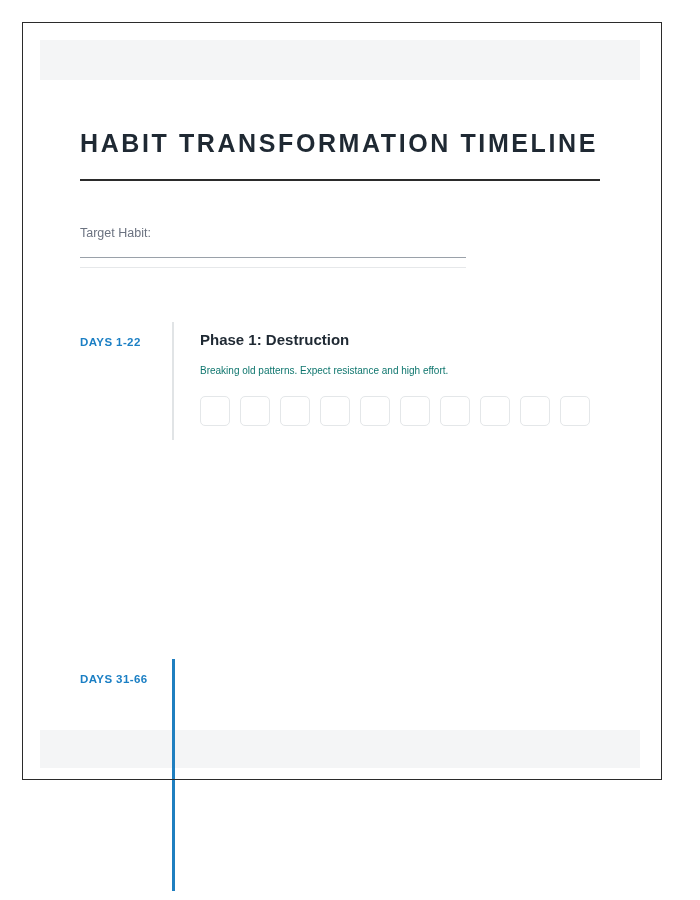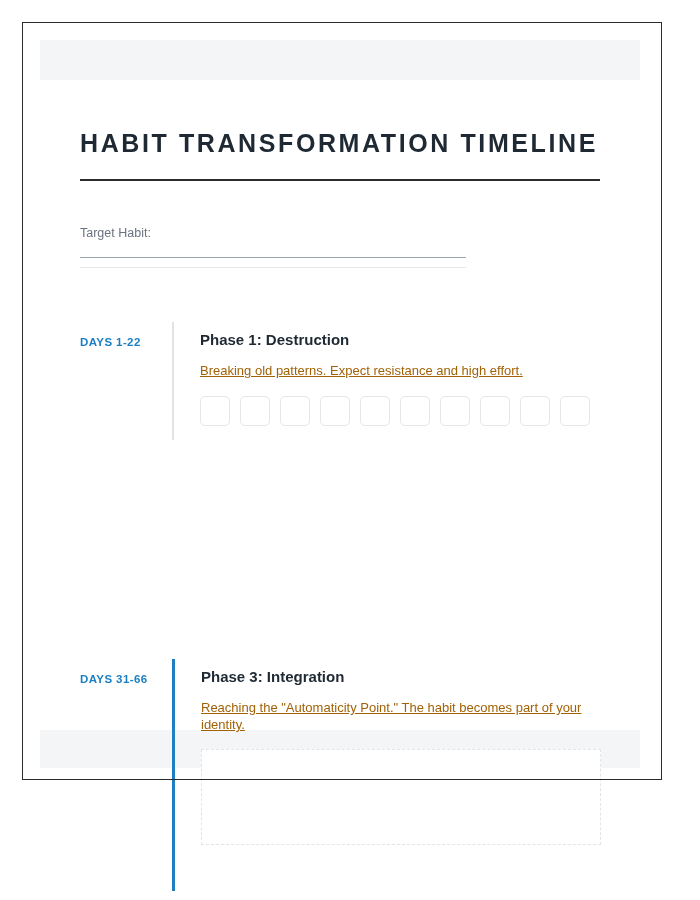--- a/index.html
+++ b/index.html
@@ -172,25 +172,24 @@
   .phase-title {
     margin: 0;
     font-size: 15px;
     font-weight: 700;
     color: #1f2933;
     line-height: 22px;
     padding-top: 7px;
   }
   .phase-desc {
     margin: 11px 0 0 0;
-    font-size: 13px;
-    color: #a16207;
+    font-size: 10px;
+    color: #0f766e;
     line-height: 17px;
     max-width: 400px;
-    text-decoration: underline;
   }
 
   
   .check-row {
     margin-top: 17px;
     display: flex;
     gap: 10px;
   }
   .check-box {
     width: 30px;
@@ -254,24 +253,19 @@
           <span class="check-box"></span>
           <span class="check-box"></span>
         </div>
       </div>
     </div>
 
 
     <div class="phase phase-3">
       <div class="phase-days">DAYS 31-66</div>
       <div class="phase-rule"></div>
-      <div class="phase-body">
-        <h2 class="phase-title">Phase 3: Integration</h2>
-        <p class="phase-desc">Reaching the "Automaticity Point." The habit becomes part of your identity.</p>
-        <div class="note-box"></div>
-      </div>
     </div>
 
   </div>
 
   <div class="page-frame"></div>
 
 </div>
 
 </body></html>

